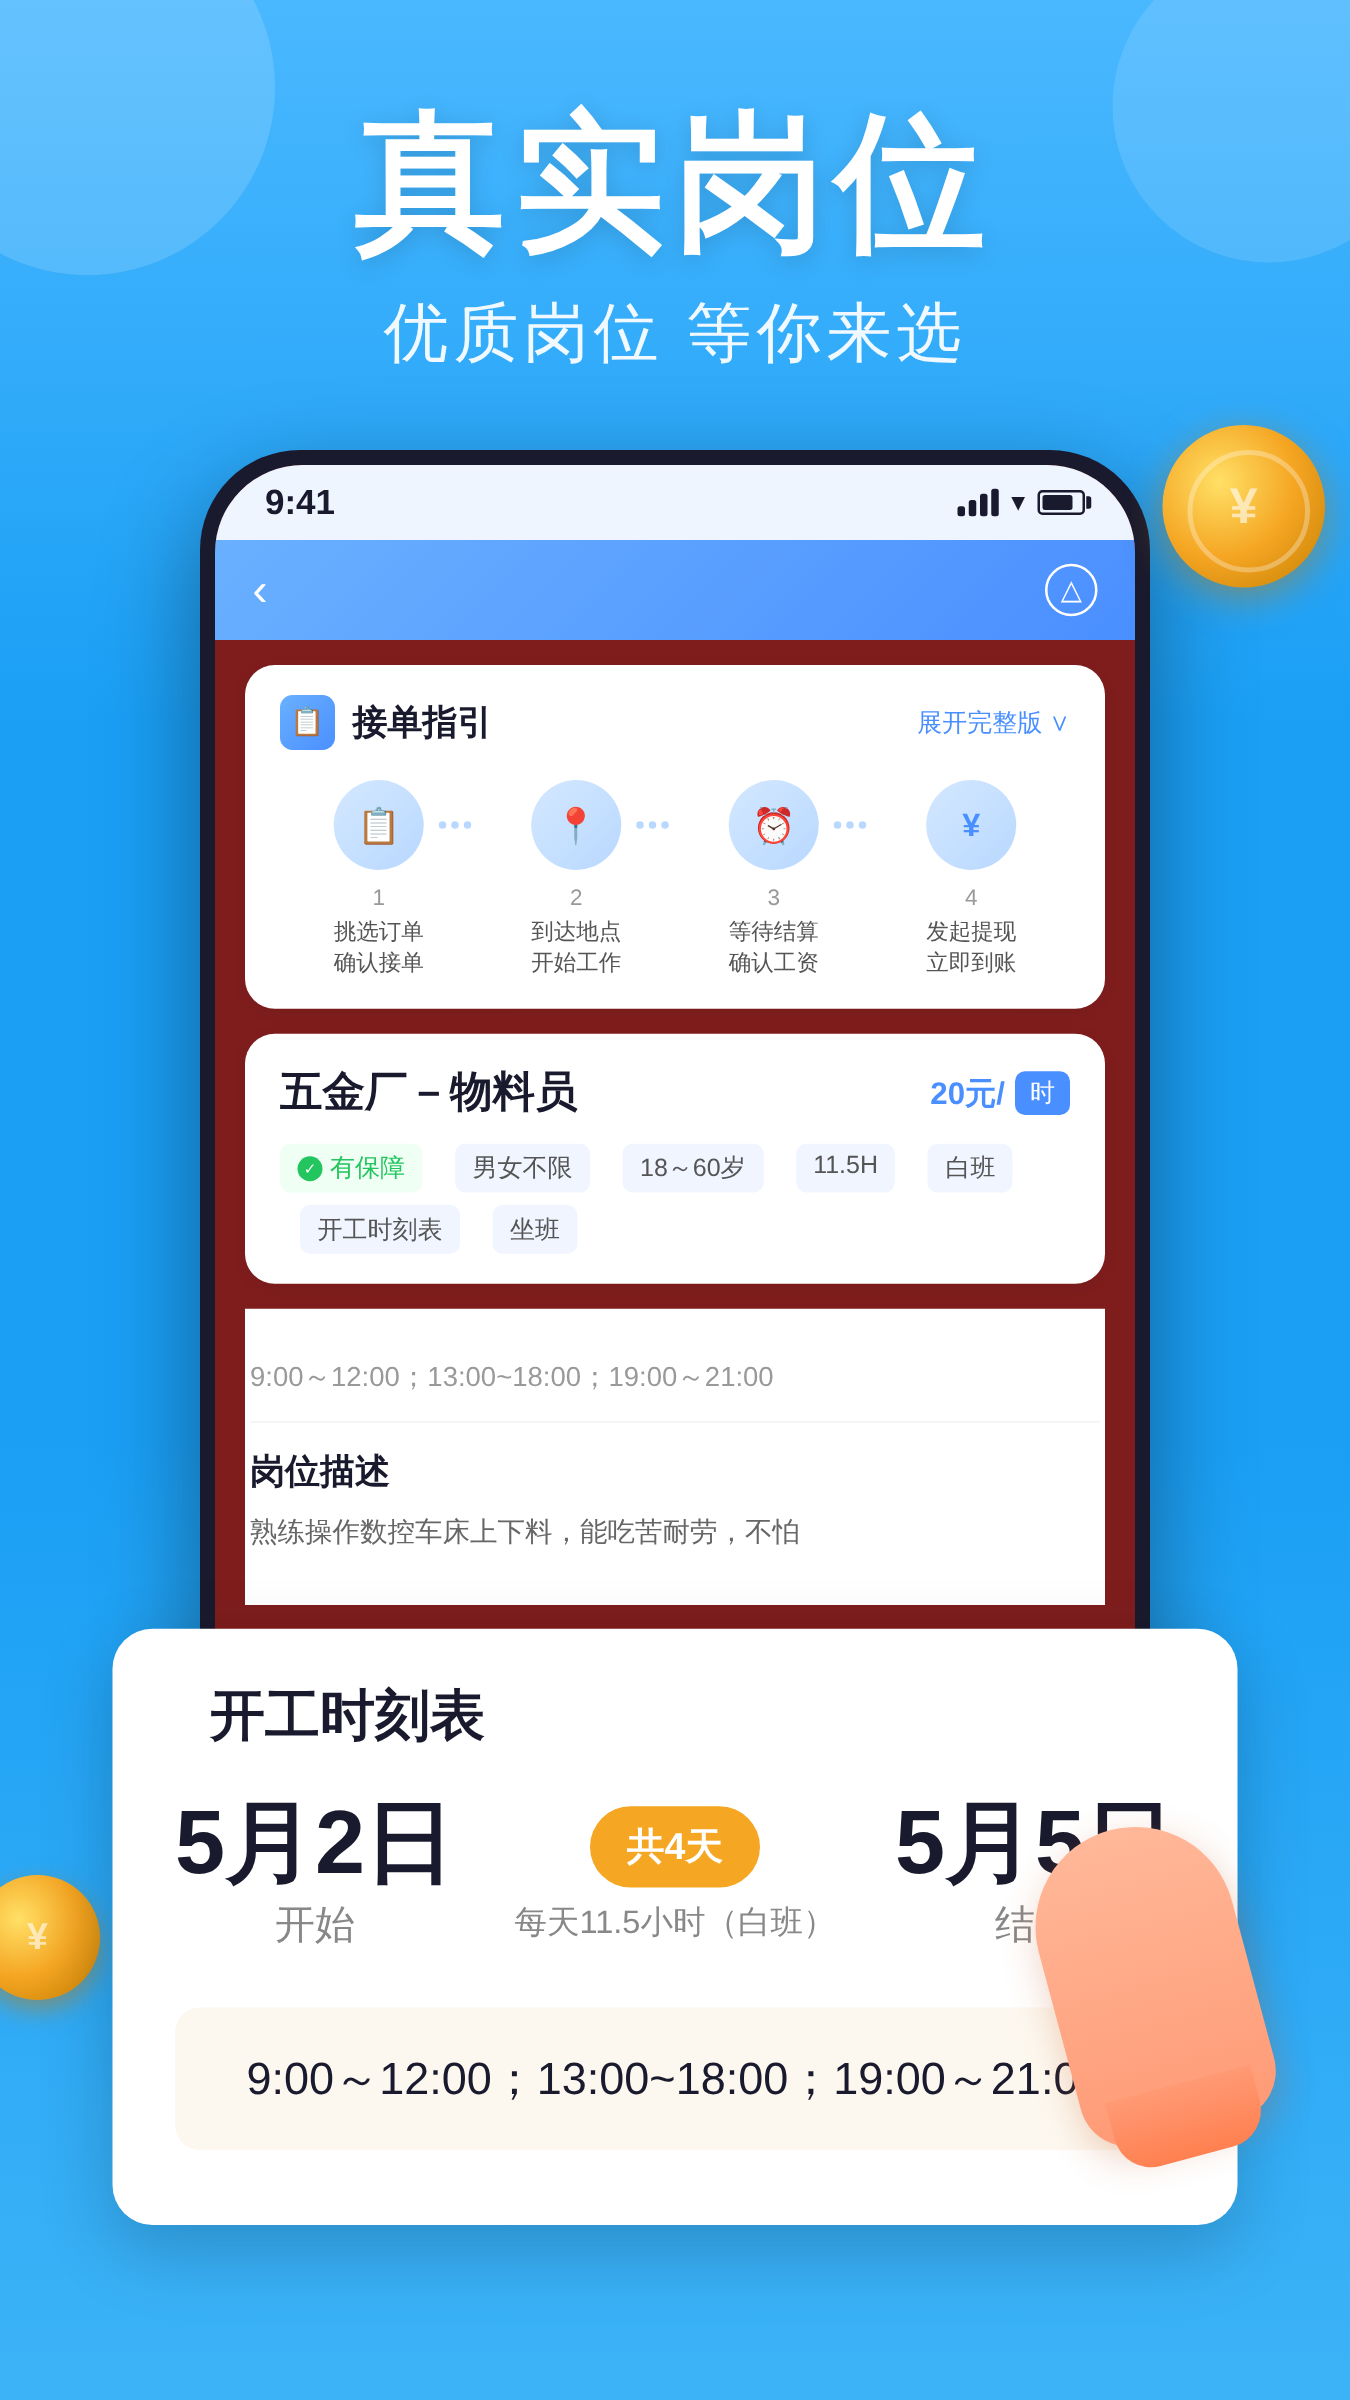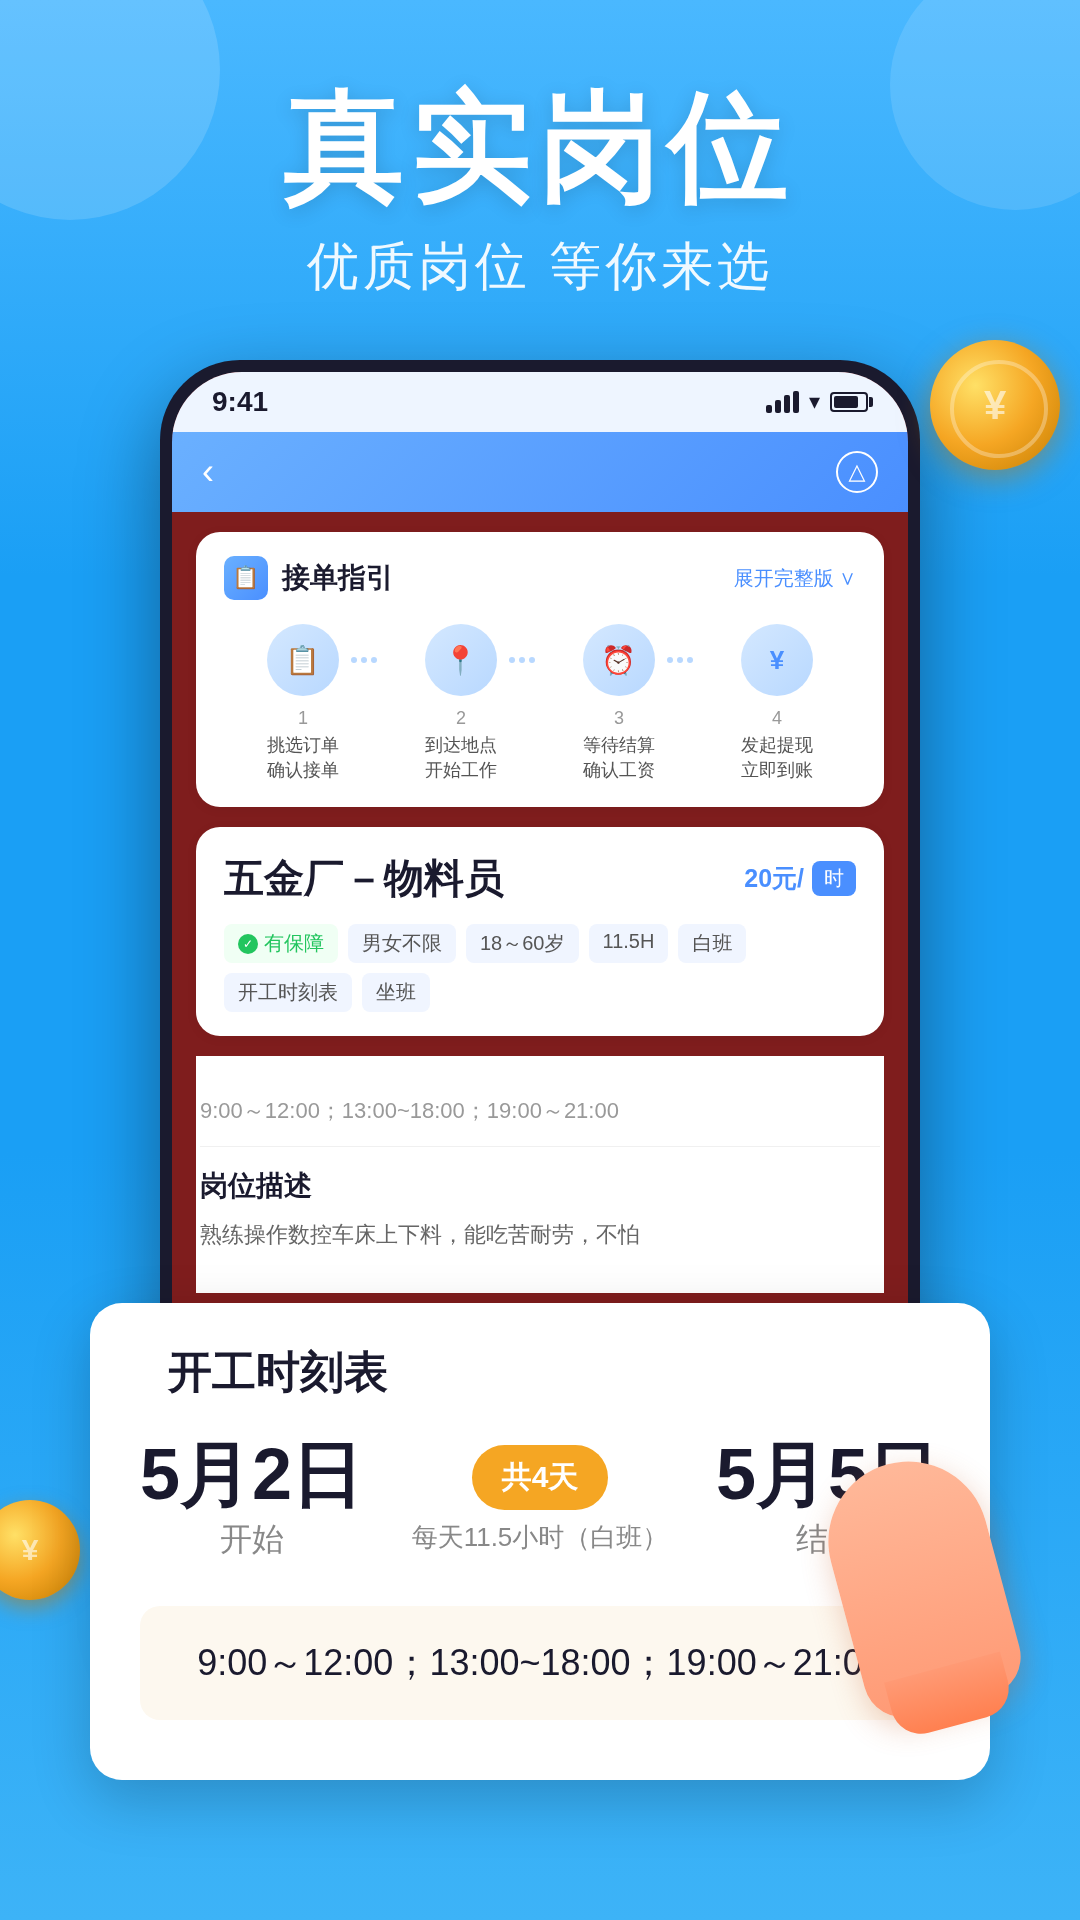--- a/index.html
+++ b/index.html
@@ -312,21 +312,21 @@
       padding: 24px 28px;
       box-shadow: 0 2px 12px rgba(0,0,0,0.06);
     }
     .job-header {
       display: flex;
       align-items: center;
       justify-content: space-between;
       margin-bottom: 18px;
     }
     .job-title {
-      font-size: 40px;
+      font-size: 34px;
       font-weight: 700;
       color: #1a1a2e;
     }
     .job-wage {
       display: flex;
       align-items: center;
       gap: 8px;
     }
     .wage-amount {
       font-size: 25px;
@@ -344,20 +344,21 @@
       display: flex;
       flex-wrap: wrap;
       gap: 10px;
     }
     .tag {
       background: #f0f5ff;
       color: #555;
       font-size: 20px;
       padding: 6px 14px;
       border-radius: 8px;
+      margin-left: 16px;
     }
     .tag-green {
       display: flex;
       align-items: center;
       gap: 6px;
       background: #f0fff4;
       color: #22c55e;
       font-size: 20px;
       padding: 6px 14px;
       border-radius: 8px;

